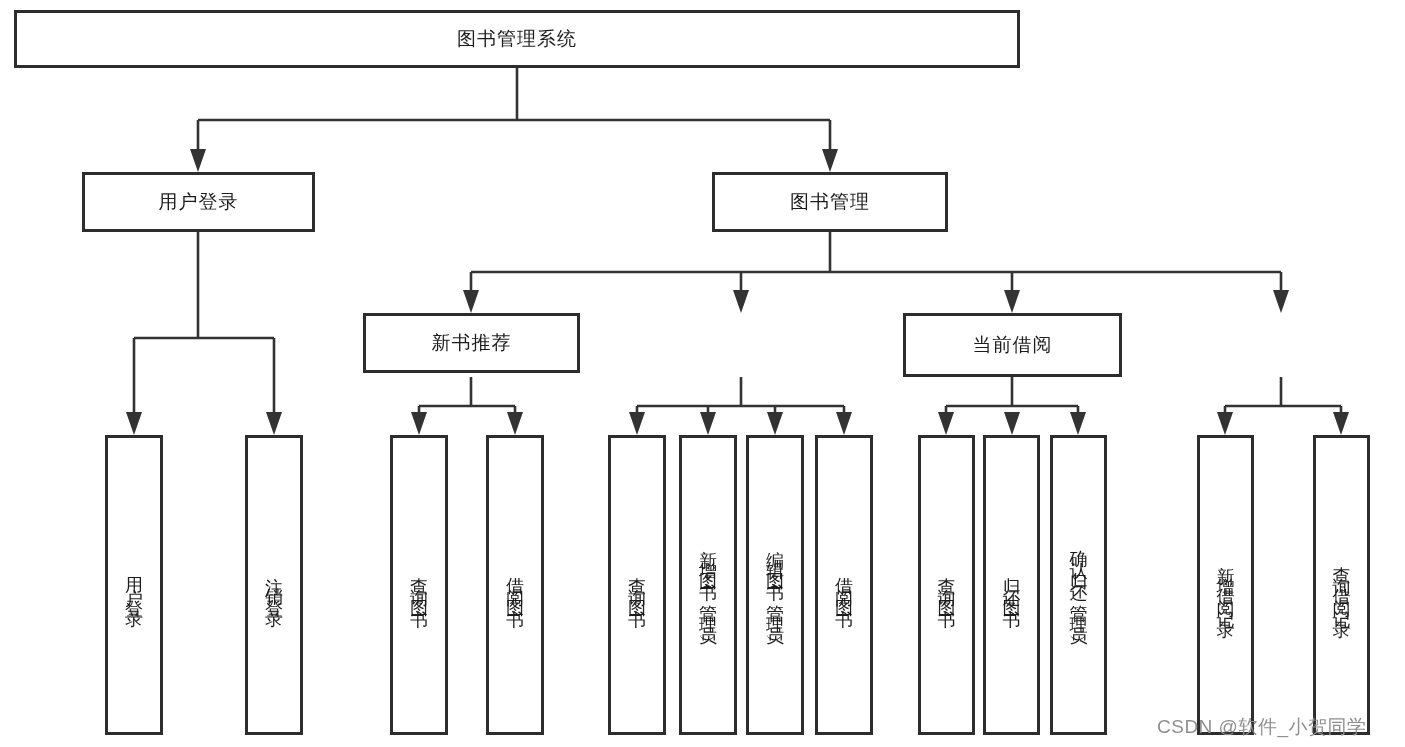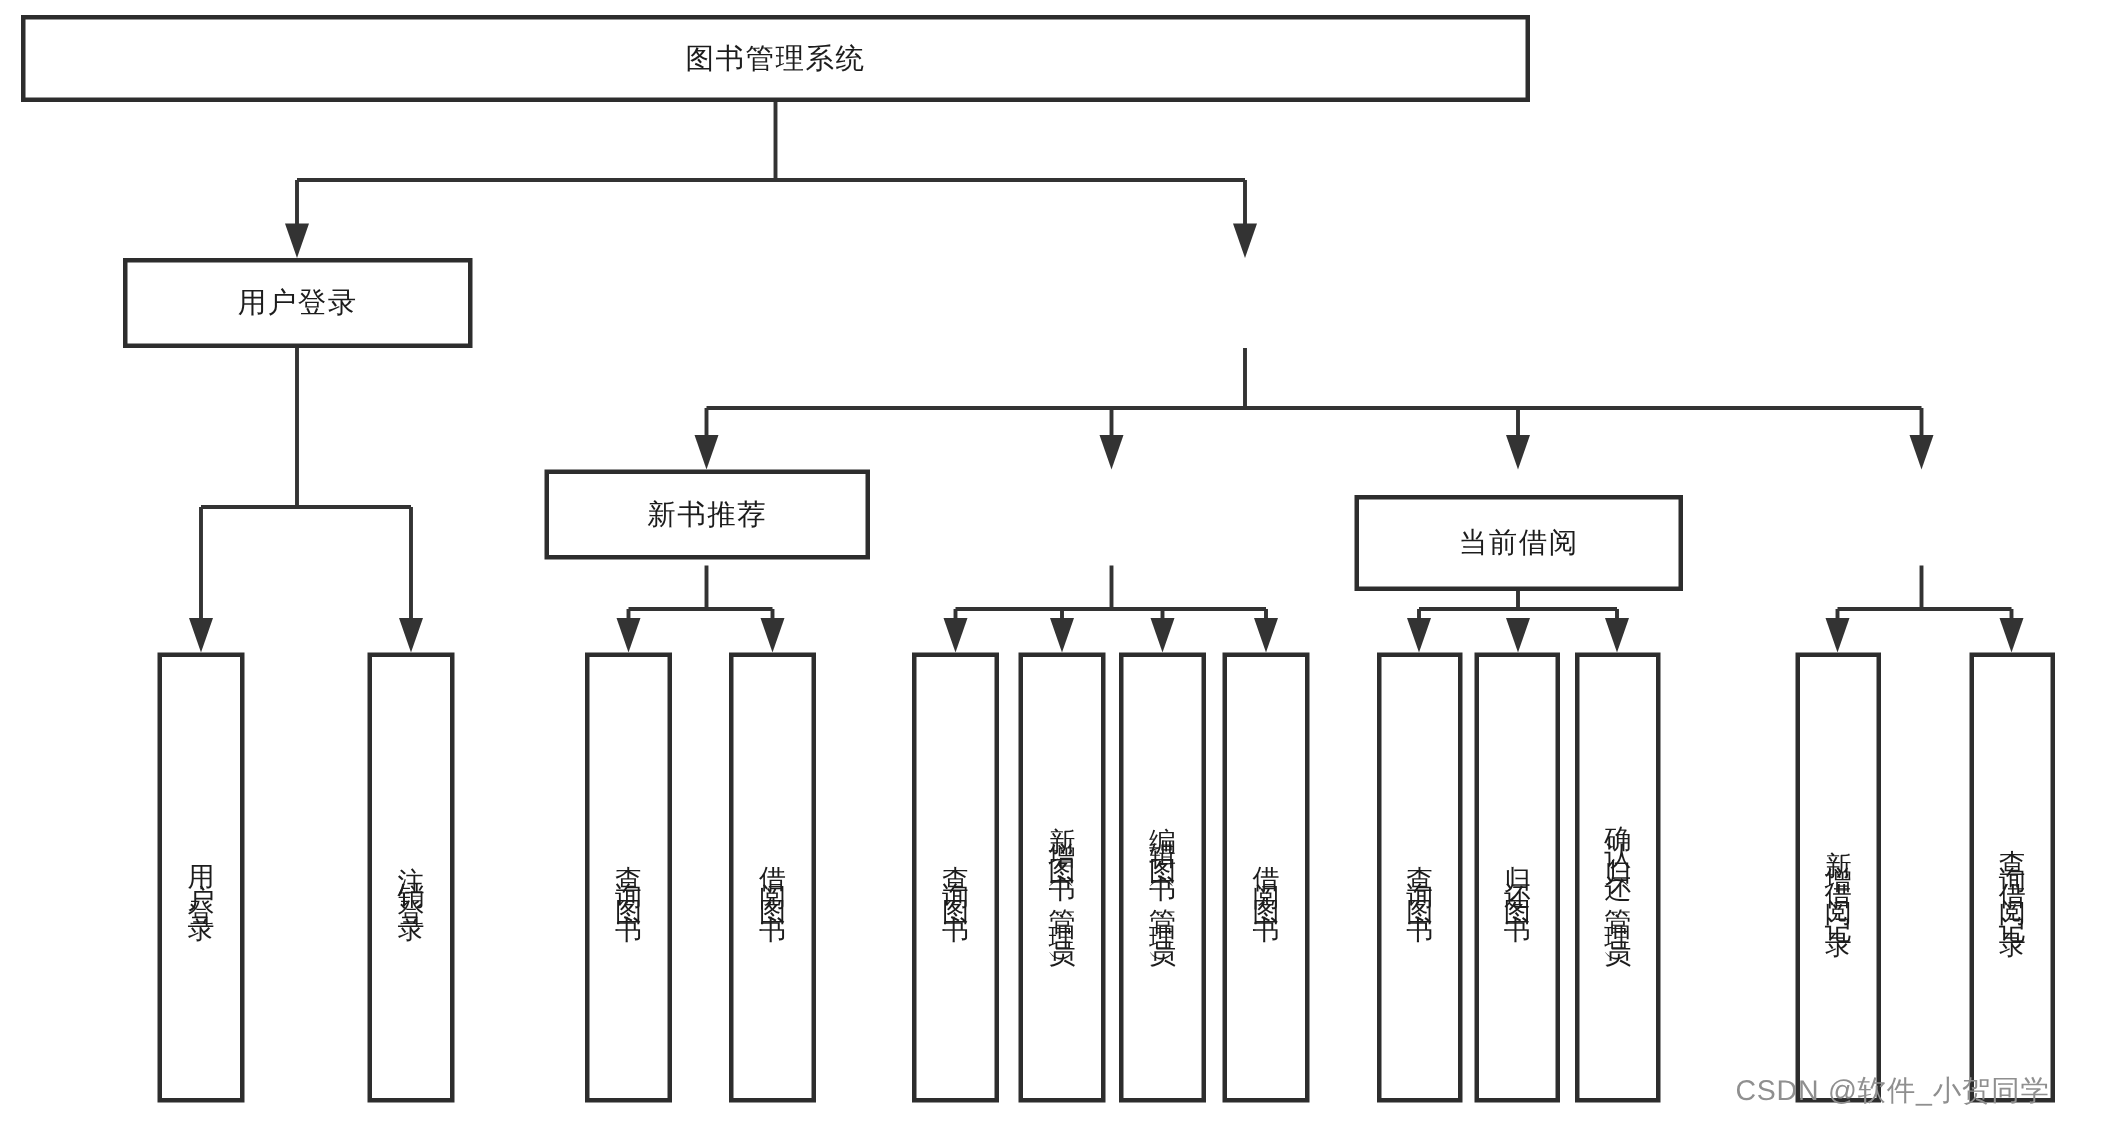--- a/index.html
+++ b/index.html
@@ -75,23 +75,24 @@
       <polygon points="1004,412 1020,412 1012,435"></polygon>
       <polygon points="1070,412 1086,412 1078,435"></polygon>
       <polygon points="1217,412 1233,412 1225,435"></polygon>
       <polygon points="1333,412 1349,412 1341,435"></polygon>
     </g>
   </svg>
 
   <div class="box h" style="left:14px;top:10px;width:1006px;height:58px">图书管理系统</div>
 
   <div class="box h" style="left:82px;top:172px;width:233px;height:60px">用户登录</div>
+  <div class="box h" style="left:712px;top:172px;width:236px;height:60px">图书管理</div>
 
   <div class="box h" style="left:363px;top:313px;width:217px;height:60px">新书推荐</div>
-  <div class="box h" style="left:903px;top:330px;width:219px;height:64px">当前借阅</div>
+  <div class="box h" style="left:903px;top:313px;width:219px;height:64px">当前借阅</div>
 
   <div class="box" style="left:105px;top:435px;width:58px;height:300px">
     <span class="vtext">用户登录</span>
   </div>
   <div class="box" style="left:245px;top:435px;width:58px;height:300px">
     <span class="vtext">注销登录</span>
   </div>
 
   <div class="box" style="left:390px;top:435px;width:58px;height:300px">
     <span class="vtext">查询图书</span>

